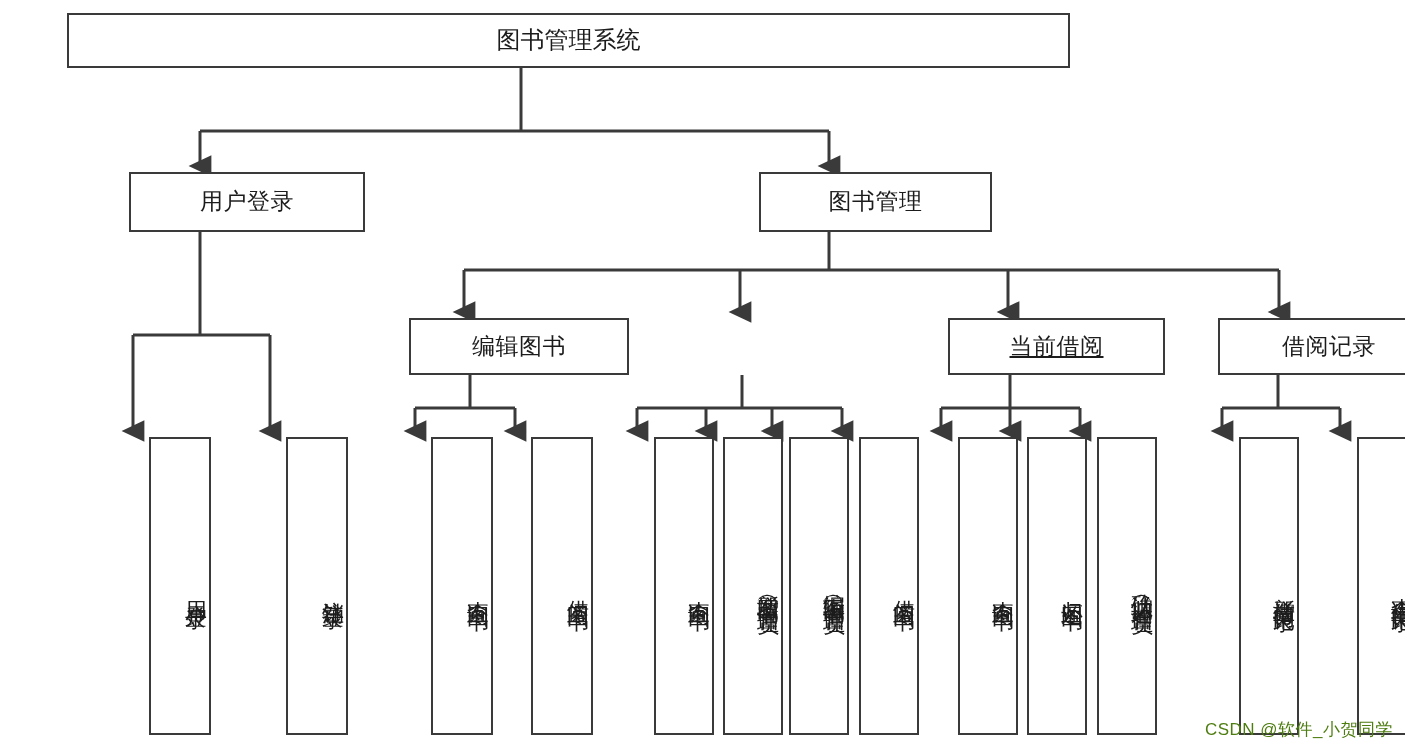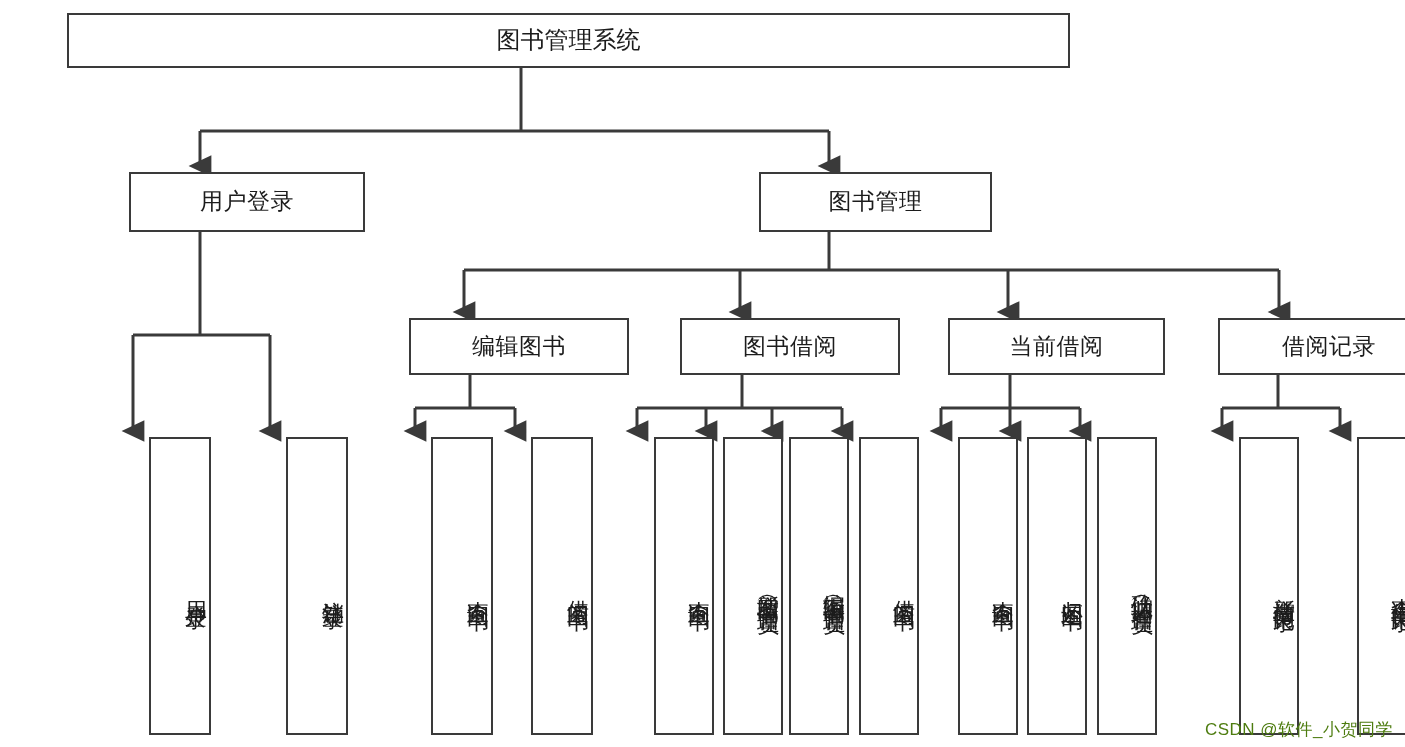--- a/index.html
+++ b/index.html
@@ -136,24 +136,21 @@
   <div class="node h" style="left:82px; top:172px; width:236px; height:60px;">
     <span class="txt">用户登录</span>
   </div>
   <div class="node h" style="left:712px; top:172px; width:233px; height:60px;text-align:right;">
     <span class="txt">图书管理</span>
   </div>
 
   <div class="node h" style="left:362px; top:318px; width:220px; height:57px;">
     <span class="txt">编辑图书</span>
   </div>
-  <div class="node h" style="left:633px; top:318px; width:220px; height:57px;">
-    <span class="txt">图书借阅</span>
-  </div>
-  <div class="node h" style="left:901px; top:318px; width:217px; height:57px;">
+  <div class="node h" style="left:901px; top:318px; width:217px; height:57px;text-decoration:underline;">
     <span class="txt">当前借阅</span>
   </div>
   <div class="node h" style="left:1171px; top:318px; width:214px; height:57px;padding-left:8px;">
     <span class="txt">借阅记录</span>
   </div>
 
   <div class="node v" style="left:102px; top:437px; width:62px; height:298px;">
     <span class="txt">用户登录</span>
   </div>
   <div class="node v" style="left:239px; top:437px; width:62px; height:298px;">

